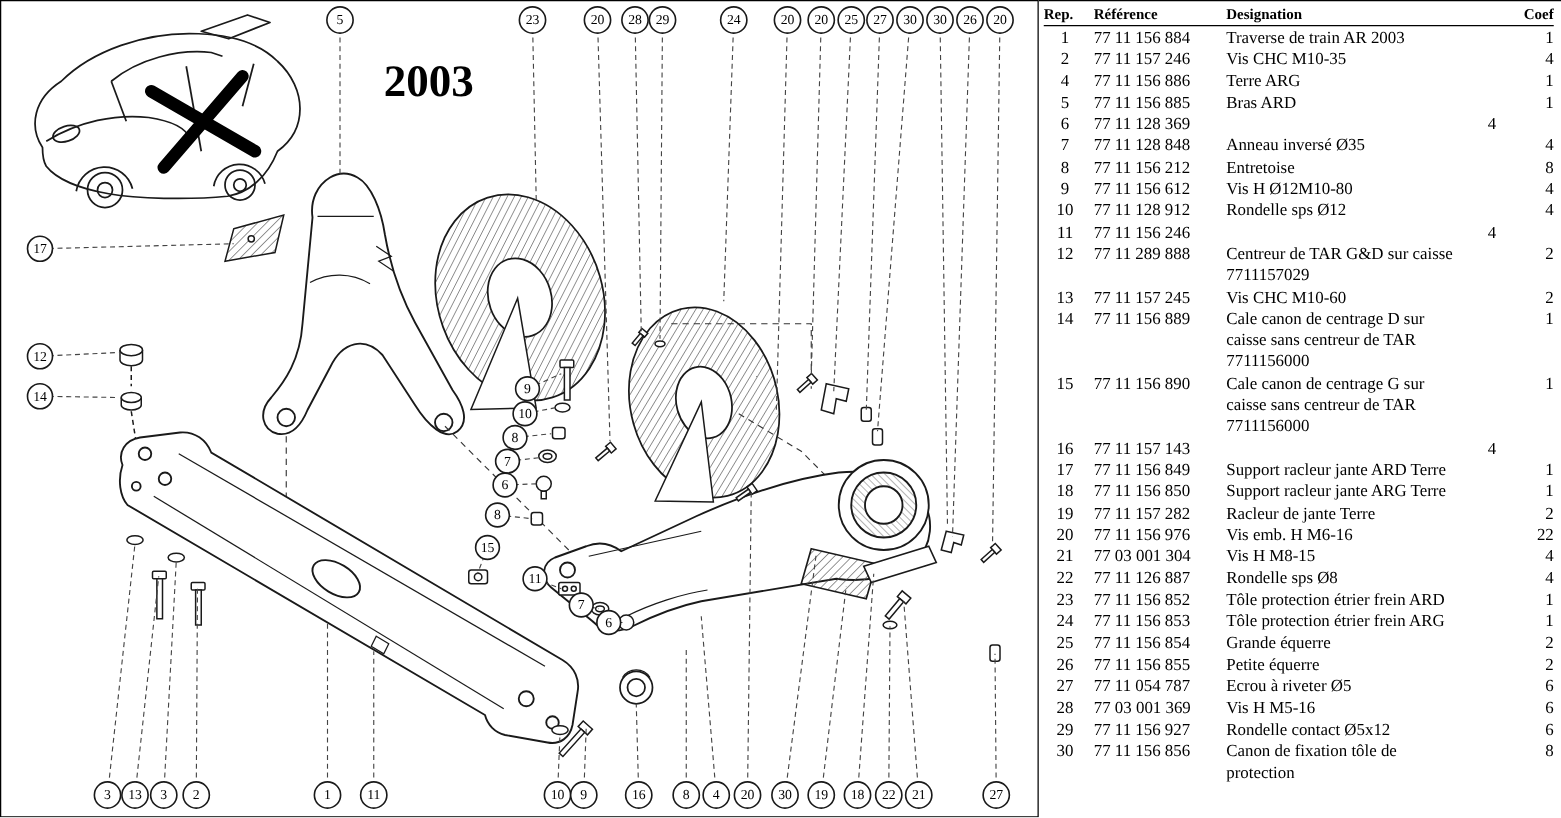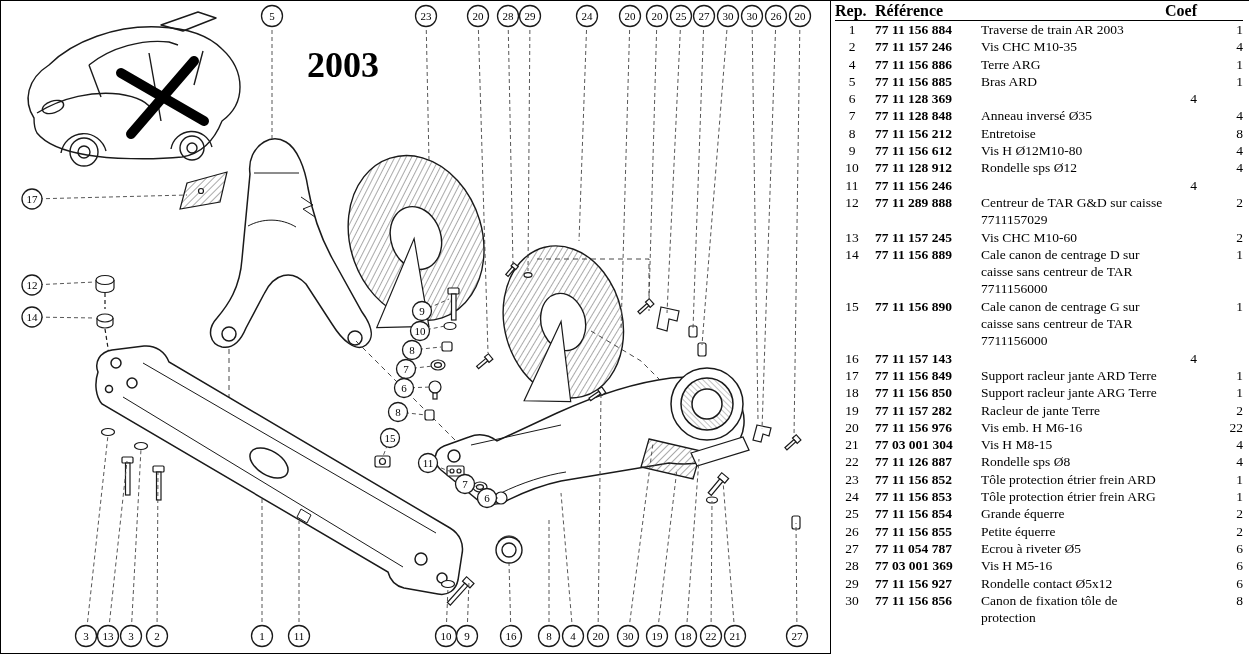--- a/index.html
+++ b/index.html
@@ -4,26 +4,26 @@
 <style>
   html,body{margin:0;padding:0;background:#fff;}
   .page{width:1249px;height:654px;display:flex;background:#fff;color:#000;
         font-family:"Liberation Serif",serif;overflow:hidden;}
   .diagram-panel{width:831px;height:654px;flex:0 0 auto;box-sizing:border-box;
         border:1px solid #000;position:relative;background:#fff;}
   .diagram-panel svg{display:block;}
   .table-panel{flex:1;box-sizing:border-box;border-top:1px solid #000;
         padding:1px 6px 0 4px;background:#fff;}
   .thead{display:grid;grid-template-columns:34px 100px 1fr 40px;column-gap:6px;
-        font-weight:bold;font-size:16px;line-height:18px;border-bottom:1px solid #000;}
+        font-weight:bold;font-size:12px;line-height:18px;border-bottom:1px solid #000;}
   .thead .h-coef{text-align:right;}
   .trow{display:grid;grid-template-columns:34px 100px 1fr 40px;column-gap:6px;
         font-size:13.5px;line-height:17.3px;align-items:start;}
   .c-rep{text-align:center;}
-  .c-ref{font-weight:bold;white-space:nowrap;}
+  .c-ref{font-weight:normal;white-space:nowrap;}
   .c-des{white-space:pre-line;}
   .c-coef{text-align:right;}
   text.balloon-num{font-family:"Liberation Serif",serif;font-size:11px;}
   text.year{font-family:"Liberation Serif",serif;}
 </style>
 </head>
 <body>
 
 <div class="page">
 
@@ -424,20 +424,21 @@
             <text x="486" y="500.5" text-anchor="middle" class="balloon-num" fill="#000">6</text>
           </g>
         </g>
     </svg>
   </div>
 
   <div class="table-panel">
     <div class="thead">
       <div class="h-rep">Rep.</div>
       <div class="h-ref">Référence</div>
+      <div class="h-des">Designation</div>
       <div class="h-coef">Coef</div>
     </div>
     <div id="table-rows">
         <div class="trow">
           <div class="c-rep">1</div>
           <div class="c-ref">77 11 156 884</div>
           <div class="c-des">Traverse de train AR 2003</div>
           <div class="c-coef">1</div>
         </div>
         <div class="trow">

